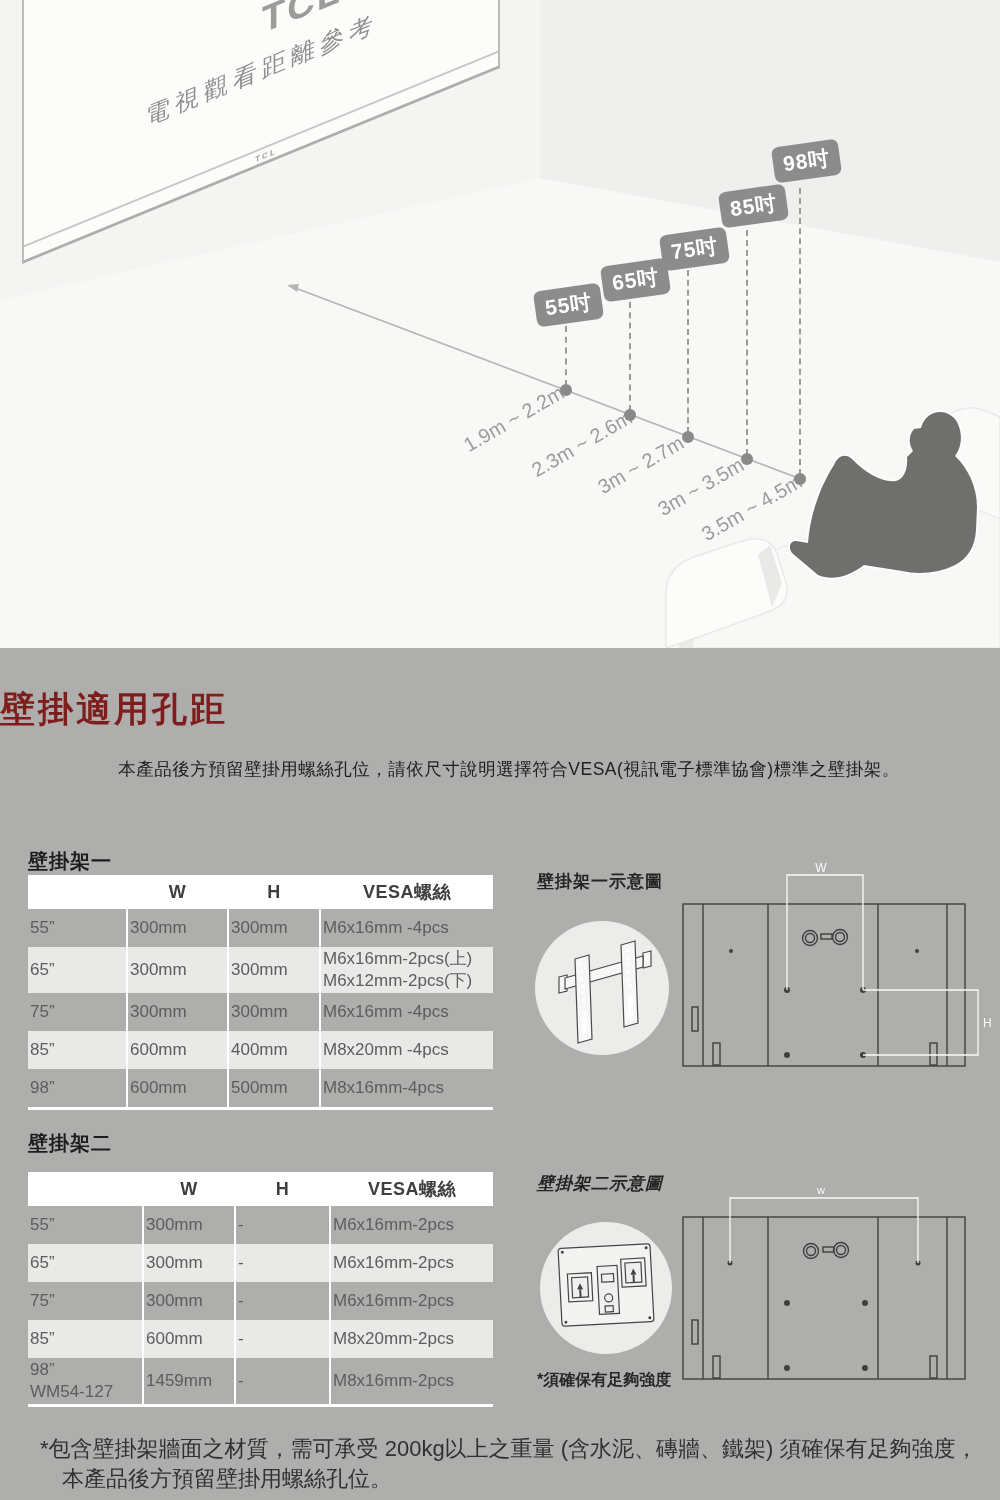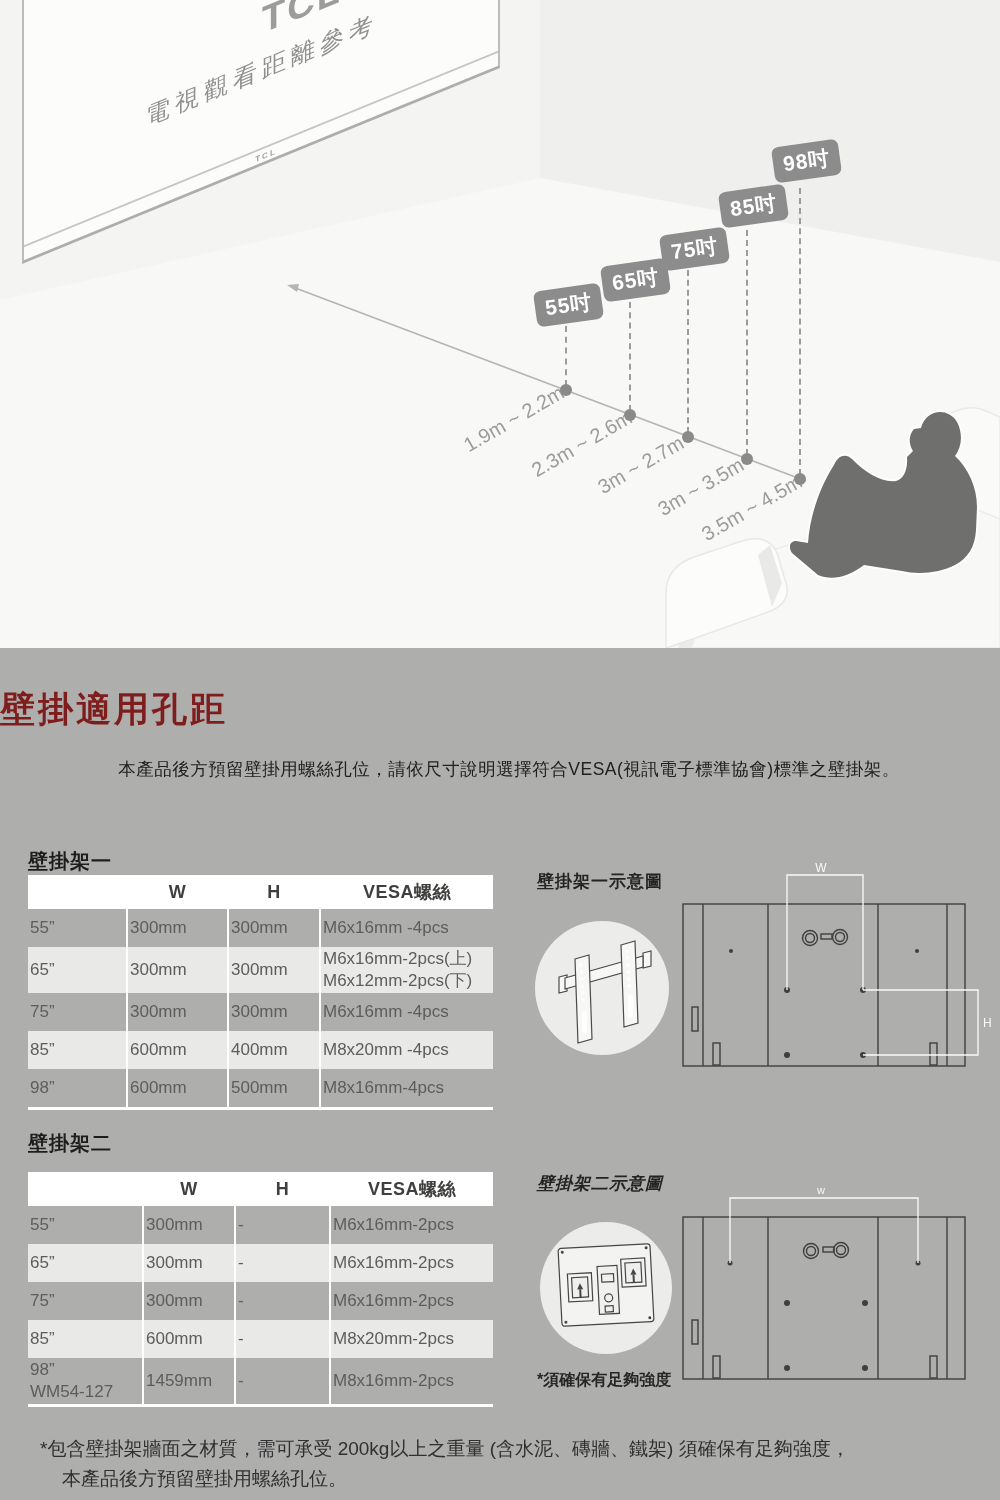--- a/index.html
+++ b/index.html
@@ -66,21 +66,21 @@
   .diag-title{position:absolute;margin:0;font-size:17px;font-weight:700;color:#242424;letter-spacing:1px;}
   .dg0{left:537px;top:222px;} .dg1{left:537px;top:524px;font-style:italic;}
   .circ{position:absolute;border-radius:50%;background:#ececeb;}
   .ci0{left:535px;top:273px;width:134px;height:134px;}
   .ci1{left:540px;top:574px;width:132px;height:132px;}
   .mount-note{position:absolute;left:537px;top:722px;margin:0;font-size:16px;font-weight:700;color:#262626;}
 
   .tvback{position:absolute;}
   .tb0{left:675px;top:212px;} .tb1{left:675px;top:517px;}
 
-  .footnote{position:absolute;left:40px;top:786px;margin:0;font-size:19px;color:#303030;line-height:30px;}
+  .footnote{position:absolute;left:40px;top:786px;margin:0;font-size:22px;color:#303030;line-height:30px;}
   .footnote .fl2{padding-left:22px;}
 
   svg text{font-family:"Liberation Sans","DejaVu Sans",sans-serif;}
 </style>
 </head>
 <body>
 
 <div id="page">
 
   <div id="scene">

